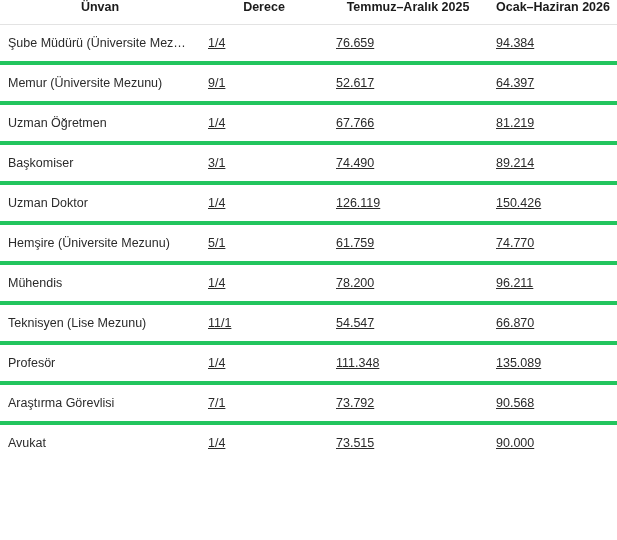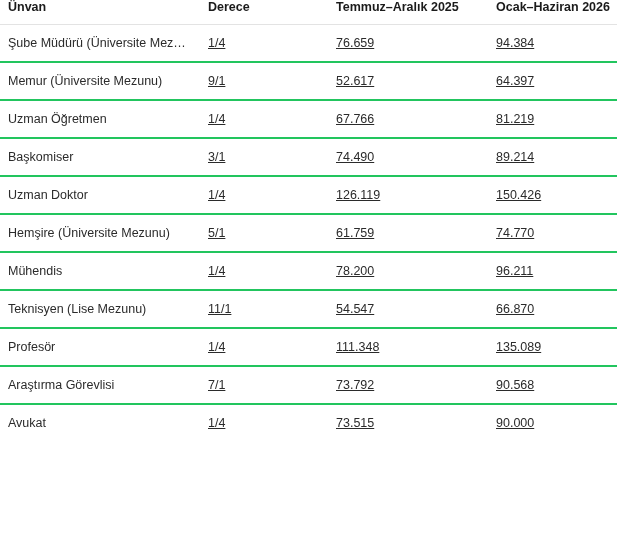--- a/index.html
+++ b/index.html
@@ -24,36 +24,36 @@
     border-collapse: collapse;
     table-layout: fixed;
     font-size: 12.5px;
   }
   table.salary-table col.c0 { width: 200px; }
   table.salary-table col.c1 { width: 128px; }
   table.salary-table col.c2 { width: 160px; }
   table.salary-table col.c3 { width: 129px; }
 
   table.salary-table thead th {
-    text-align: left;
+    text-align: center;
     font-weight: bold;
     font-size: 12.5px;
     color: #1b1b1b;
     padding: 0 8px 10px 8px;
     border-bottom: 1px solid #e3e3e3;
     vertical-align: bottom;
     white-space: nowrap;
   }
   table.salary-table tbody td {
     text-align: left;
     font-weight: normal;
     font-size: 12.5px;
     color: #2b2b2b;
     padding: 11px 8px 11px 8px;
-    border-bottom: 2px solid #22c55e;
+    border-bottom: 4px solid #22c55e;
     vertical-align: middle;
     white-space: nowrap;
     overflow: hidden;
     text-overflow: ellipsis;
   }
   table.salary-table tbody tr:last-child td {
     border-bottom: none;
   }
   .cell-title { color: #2b2b2b; }
   .cell-num { color: #2b2b2b; text-decoration: underline; }

